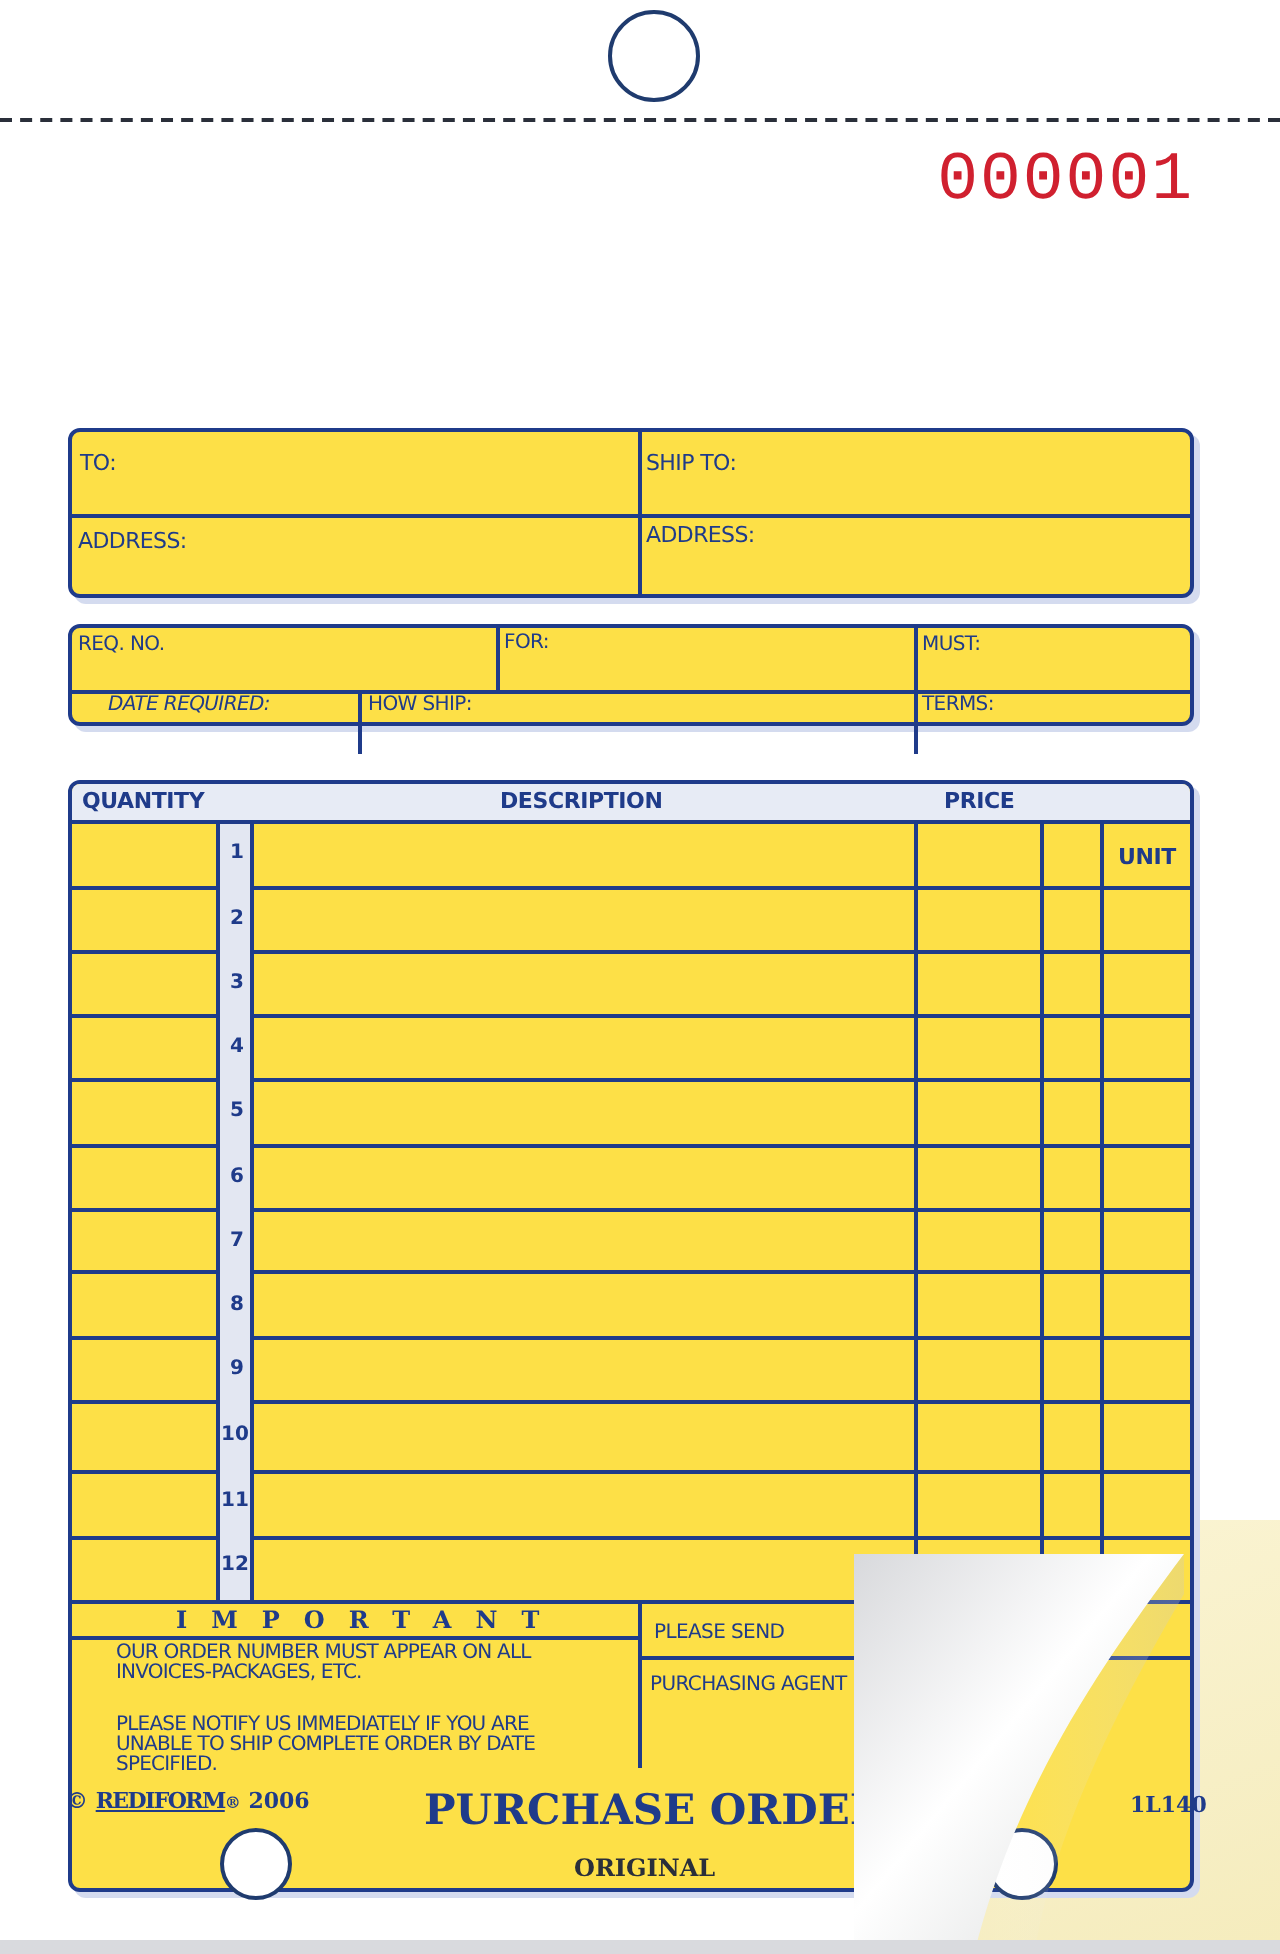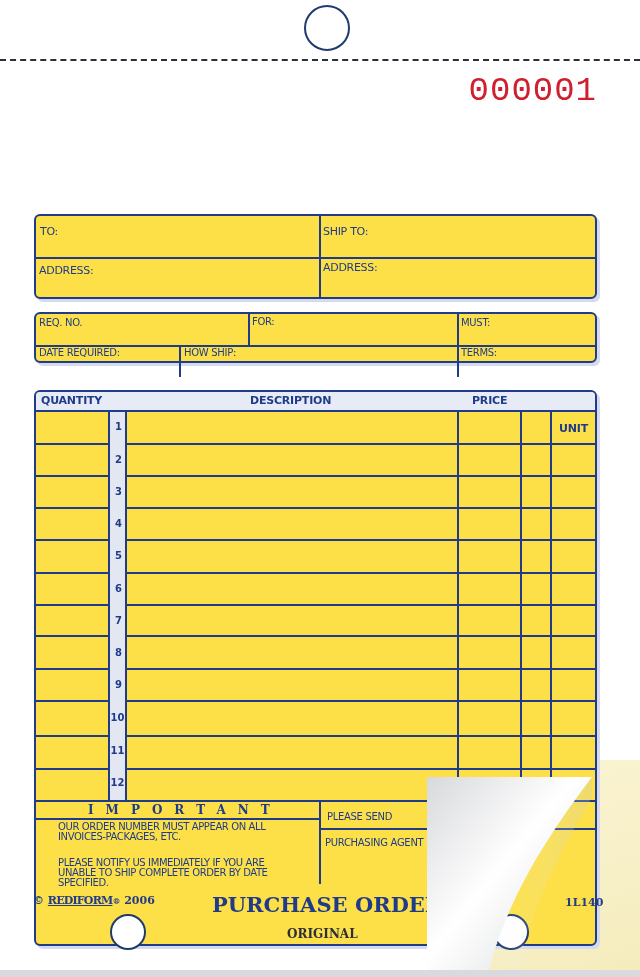--- a/index.html
+++ b/index.html
@@ -46,21 +46,21 @@
 </div>
 
 <div class="box" style="left:34px;top:312px;width:563px;height:51px;">
   <div class="line-h" style="left:0;top:31px;width:559px;"></div>
   <div class="line-v" style="left:212px;top:0;height:31px;"></div>
   <div class="line-v" style="left:421px;top:0;height:63px;"></div>
   <div class="line-v" style="left:143px;top:31px;height:32px;"></div>
   <div class="lbl" style="left:3px;top:3px;font-size:10px;">REQ. NO.</div>
   <div class="lbl" style="left:216px;top:2px;font-size:10px;">FOR:</div>
   <div class="lbl" style="left:425px;top:3px;font-size:10px;">MUST:</div>
-  <div class="lbl" style="left:3px;top:33px;font-size:10px;">DATE REQUIRED:</div>
+  <div class="lbl" style="left:18px;top:33px;font-size:10px;font-style:italic;">DATE REQUIRED:</div>
   <div class="lbl" style="left:148px;top:33px;font-size:10px;">HOW SHIP:</div>
   <div class="lbl" style="left:425px;top:33px;font-size:10px;">TERMS:</div>
 </div>
 
 <div class="box" style="left:34px;top:390px;width:563px;height:556px;">
   <div class="hdr">
     <span style="left:5px;">QUANTITY</span>
     <span style="left:214px;">DESCRIPTION</span>
     <span style="left:436px;">PRICE</span>
     <span style="left:523px;margin-top:28px;">UNIT</span>

